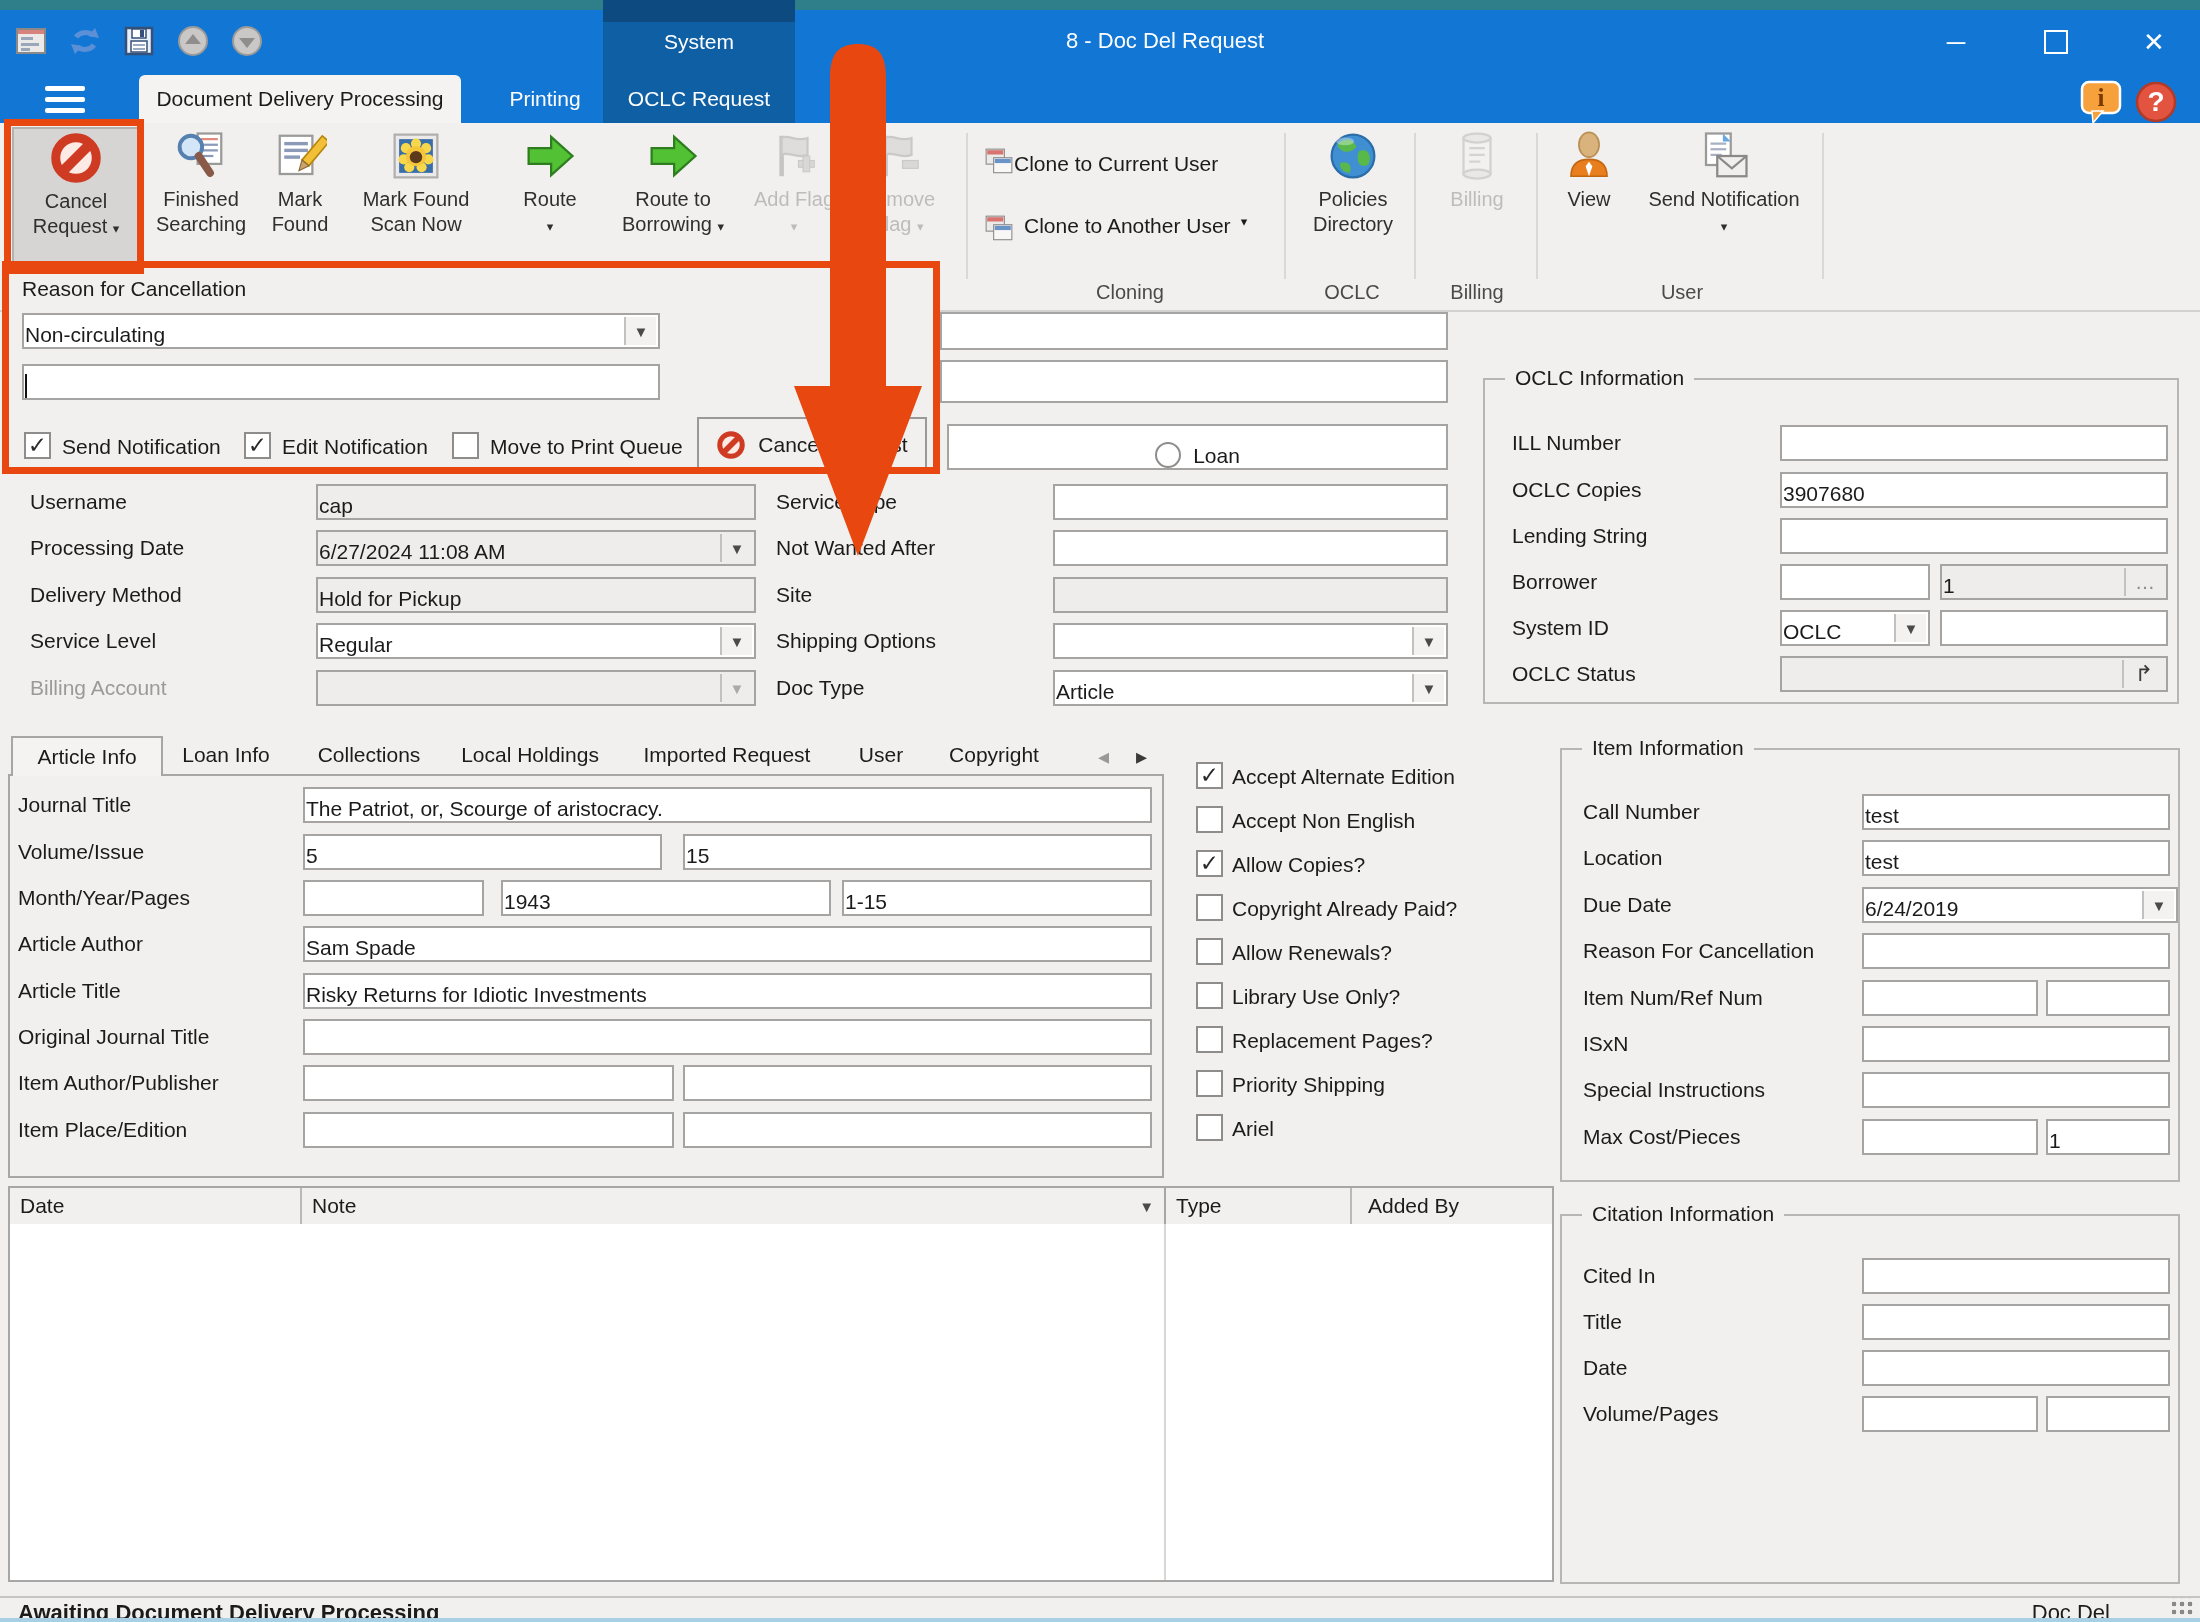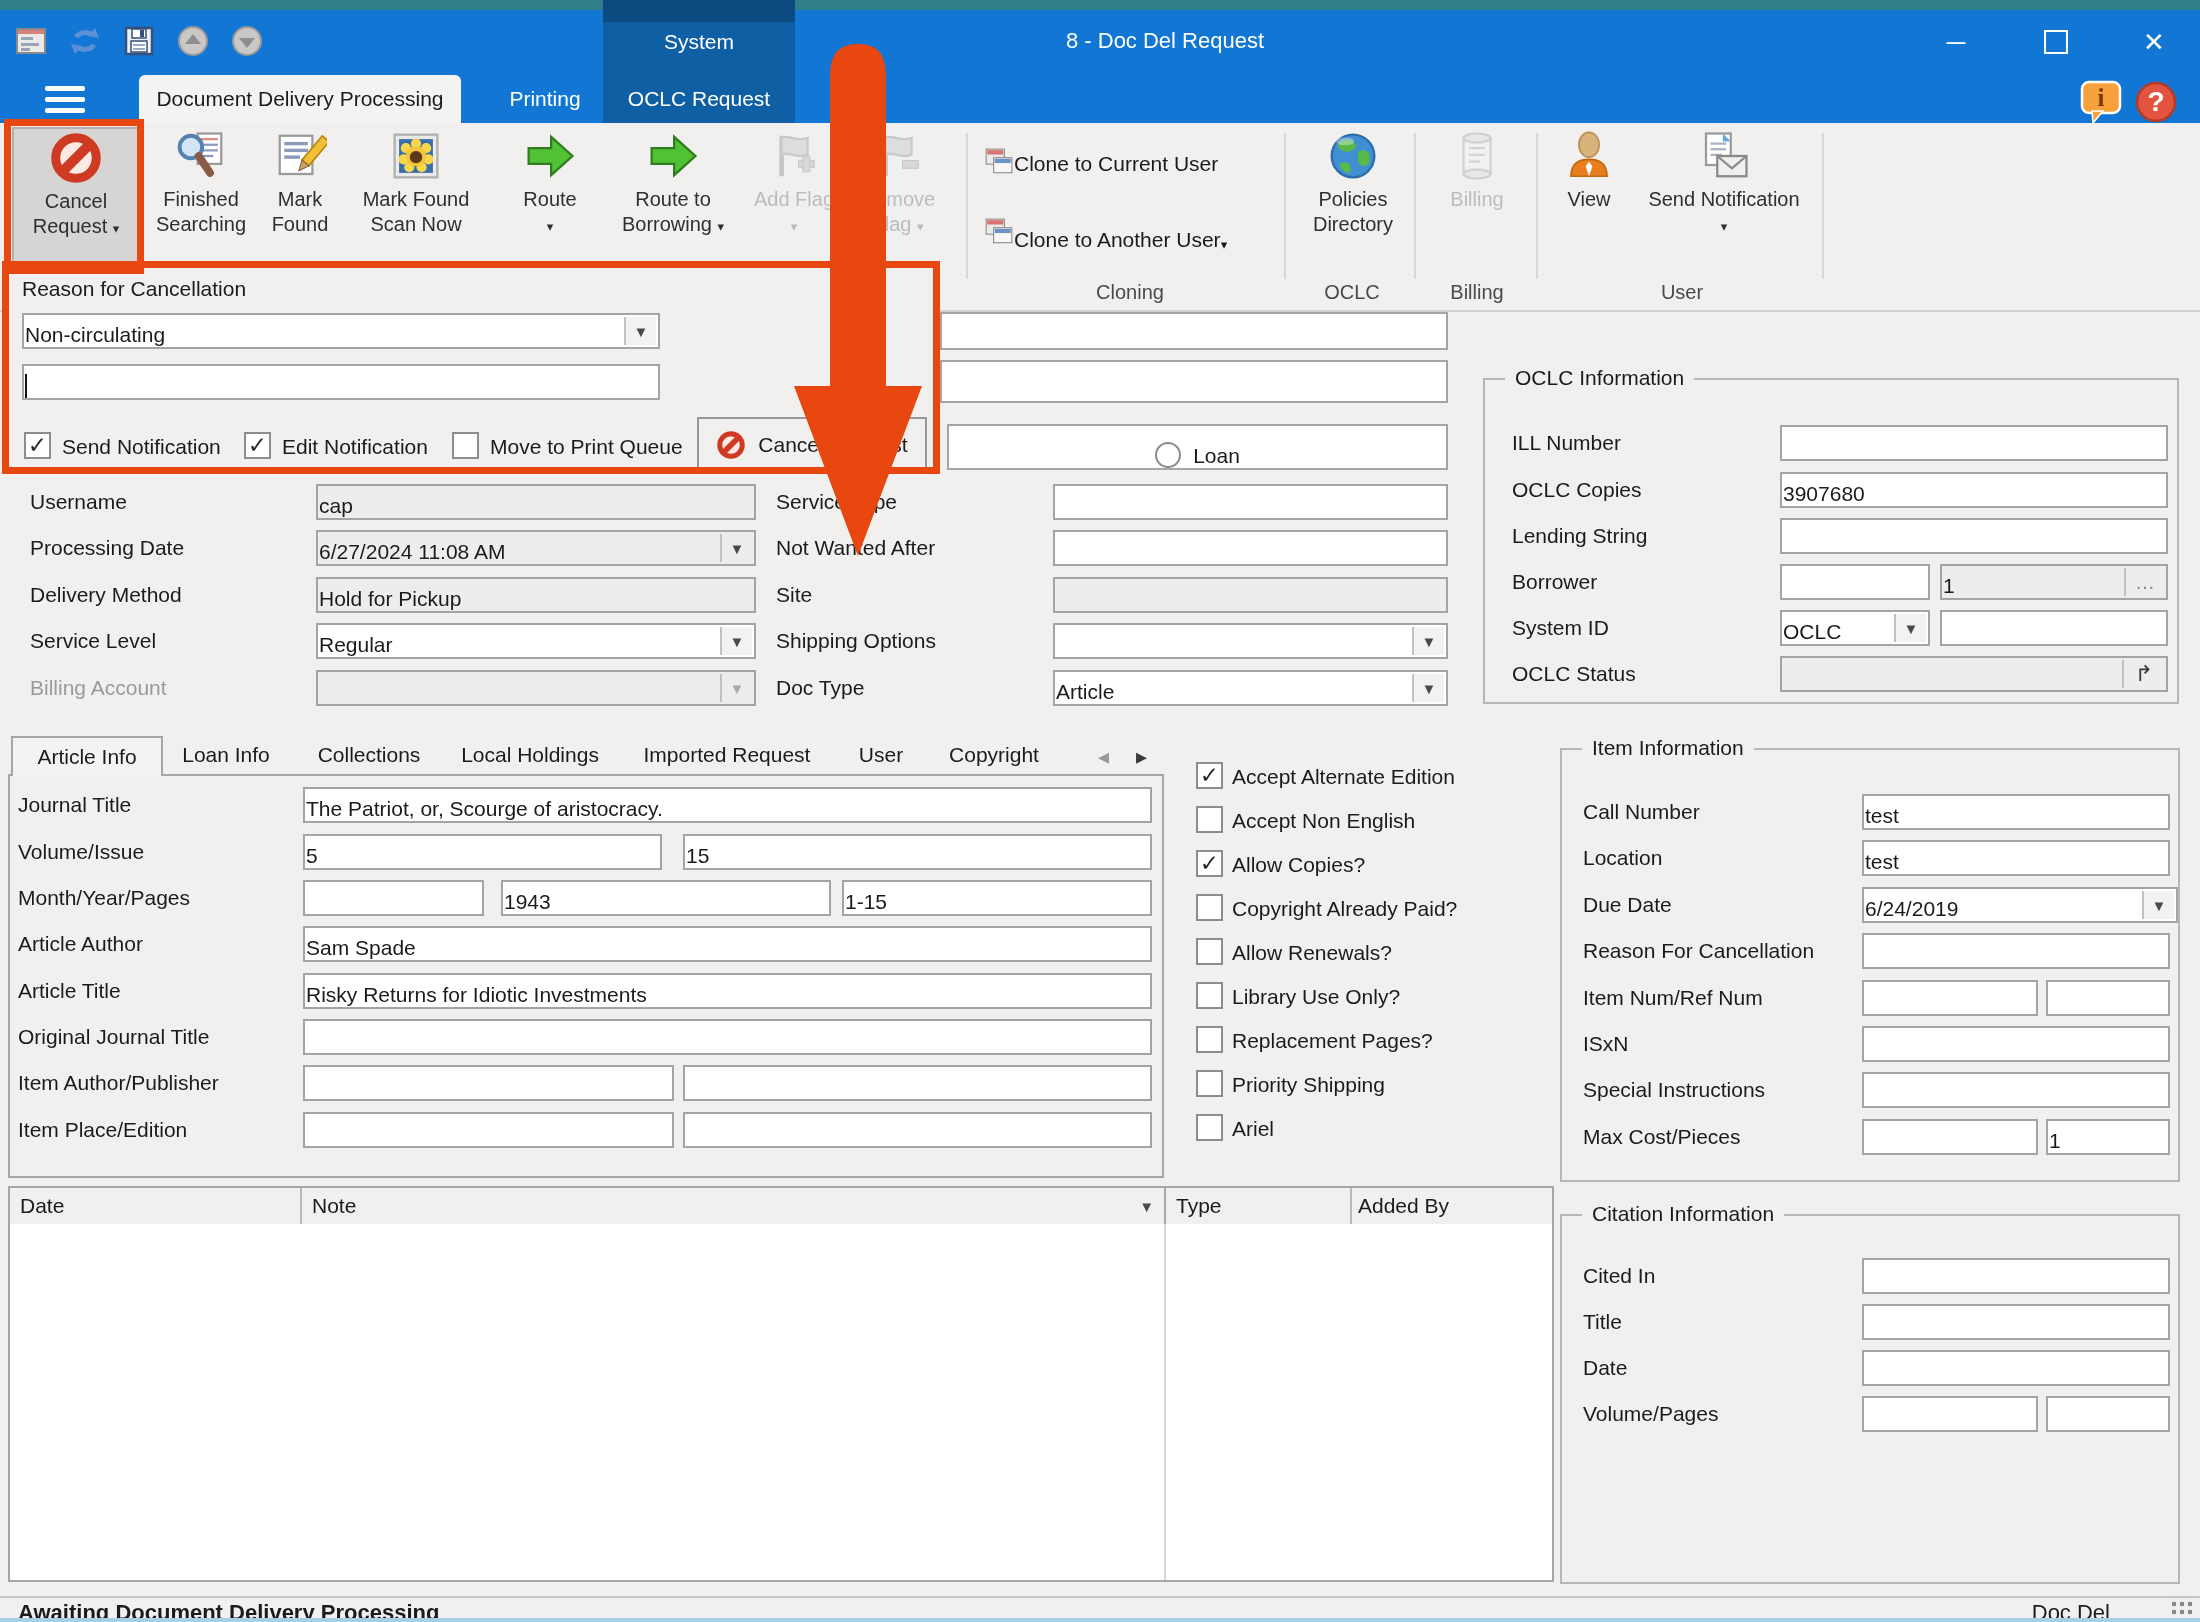--- a/index.html
+++ b/index.html
@@ -245,21 +245,21 @@
   <span>
     <svg width="30" height="30" viewBox="0 0 28 28">
         <rect x="2" y="2" width="17" height="14" fill="#eceae8" stroke="#8a8988"></rect>
         <rect x="3" y="3" width="15" height="4" fill="#d8736f"></rect>
         <rect x="9" y="10" width="17" height="14" fill="#f8f7f6" stroke="#8a8988"></rect>
         <rect x="10" y="11" width="15" height="4" fill="#6a93c8"></rect>
       </svg>
   </span>
   <span>Clone to Current User</span>
 </div>
-<div class="abs" style="left:984px;top:208px;height:44px;display:flex;align-items:flex-end;font-size:21px">
+<div class="abs" style="left:984px;top:214px;height:44px;display:flex;align-items:flex-start;gap:10px;font-size:21px">
   <span>
     <svg width="30" height="30" viewBox="0 0 28 28">
         <rect x="2" y="2" width="17" height="14" fill="#eceae8" stroke="#8a8988"></rect>
         <rect x="3" y="3" width="15" height="4" fill="#d8736f"></rect>
         <rect x="9" y="10" width="17" height="14" fill="#f8f7f6" stroke="#8a8988"></rect>
         <rect x="10" y="11" width="15" height="4" fill="#6a93c8"></rect>
       </svg>
   </span>
   <span>Clone to Another User</span>
   <span style="font-size:13px">▾</span>
@@ -594,21 +594,21 @@
   <span>1</span>
   </div>
 
 <div class="abs" style="left:8px;top:1186px;width:1546px;height:40px;background:#f1f0ef;border:2px solid #a6a6a6;box-sizing:border-box;display:flex">
   <div style="width:292px;border-right:2px solid #bab9b8;display:flex;align-items:center;padding:0 10px;font-size:21px;box-sizing:border-box">Date</div>
   <div style="width:864px;border-right:2px solid #a6a6a6;display:flex;align-items:center;justify-content:space-between;padding:0 10px;font-size:21px;box-sizing:border-box">
     <span>Note</span>
     <span style="font-size:15px;color:#4a4a4a">▼</span>
   </div>
   <div style="width:186px;border-right:2px solid #bab9b8;display:flex;align-items:center;padding:0 10px;font-size:21px;box-sizing:border-box">Type</div>
-  <div style="flex:1;display:flex;align-items:center;padding:0 6px;font-size:21px">Added By</div>
+  <div style="flex:1;display:flex;align-items:center;padding:0 16px;font-size:21px">Added By</div>
 </div>
 <div class="abs" style="left:8px;top:1224px;width:1546px;height:358px;background:#fff;border:2px solid #a6a6a6;border-top:none;box-sizing:border-box">
   <div class="abs" style="left:1154px;top:0;width:2px;height:100%;background:#d8d7d6"></div>
 </div>
 
 <div class="gbox" style="left:1560px;top:1214px;width:616px;height:366px">
   <span class="glegend">Citation Information</span>
 </div>
 <span class="lbl" style="left:1583px;top:1264px">Cited In</span>
 <div class="fld" style="left:1862px;top:1258px;width:308px">

